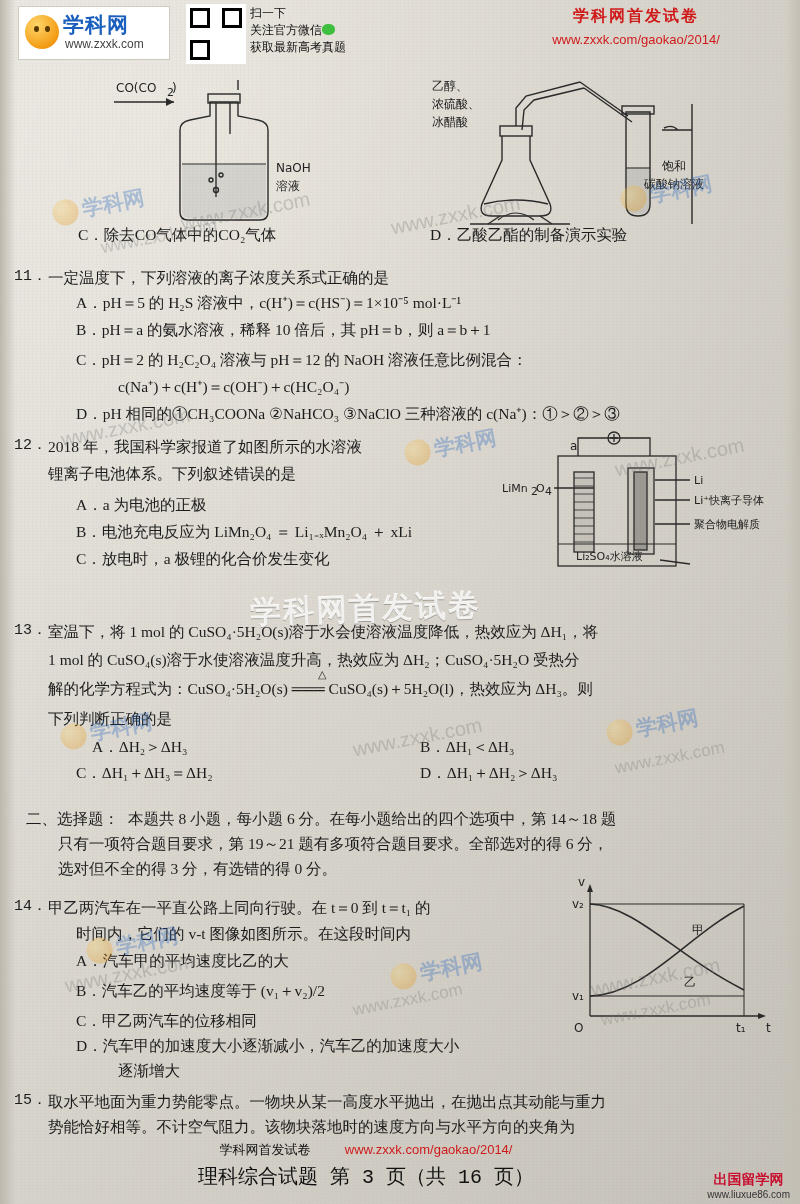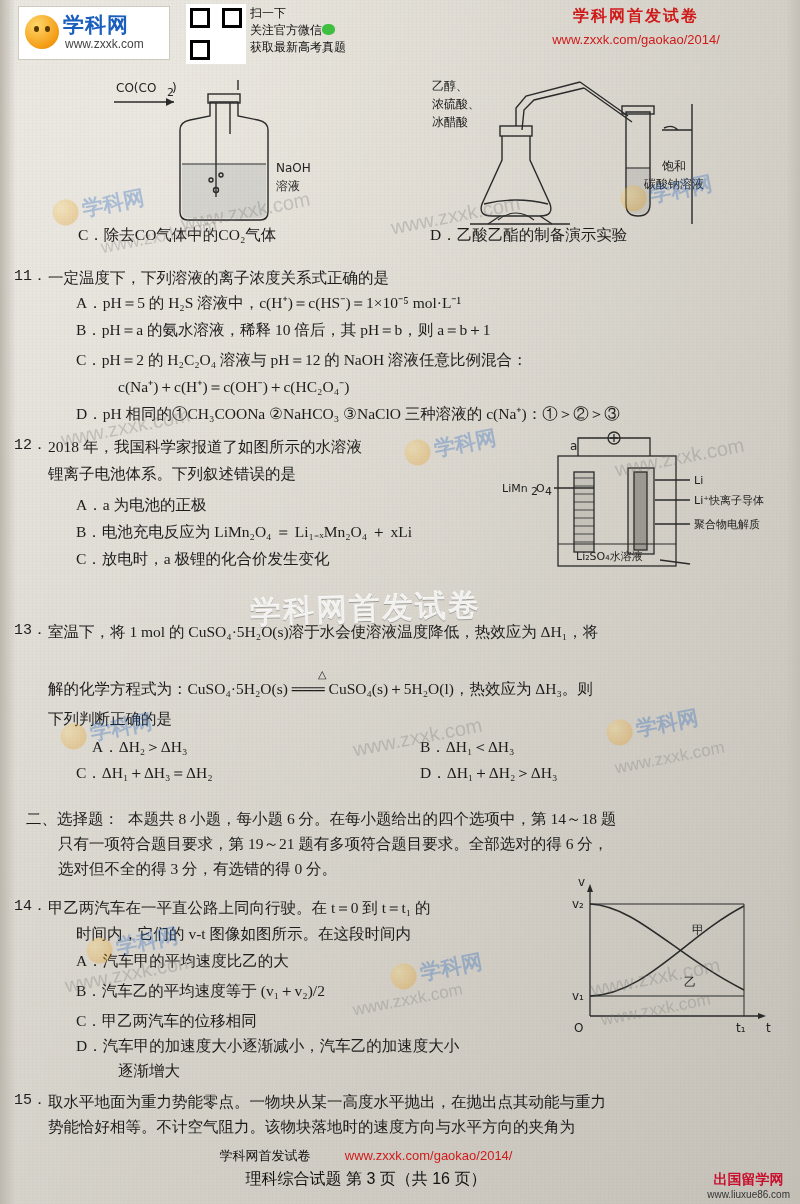--- a/index.html
+++ b/index.html
@@ -68,21 +68,21 @@
   
   svg{display:block;}
   .fig{position:absolute;}
   .figlbl{font-family:"DejaVu Sans", sans-serif;font-size:12px;fill:#222;}
   .figlbl-s{font-family:"DejaVu Sans", sans-serif;font-size:11px;fill:#222;}
 
   
   .footer{position:absolute;left:0;bottom:14px;width:732px;text-align:center;}
   .f1{font-family:"DejaVu Sans", sans-serif;font-size:13px;color:#111;}
   .f1 .red{color:#cf1a1a;font-family:"Liberation Sans", sans-serif;}
-  .f2{font-family:Liberation Sans, sans-serif;font-size:16px;color:#111;margin-top:4px;}
+  .f2{font-family:Liberation Mono, monospace;font-size:20px;color:#111;margin-top:4px;}
   .corner-logo{position:absolute;right:10px;bottom:4px;text-align:center;}
   .corner-logo .t{font-family:"DejaVu Sans", sans-serif;font-size:14px;font-weight:bold;color:#c8102e;}
   .corner-logo .u{font-family:"Liberation Sans", sans-serif;font-size:10px;color:#333;}
 </style>
 </head>
 <body>
 
 <div class="page">
   <div class="paper-noise"></div>
   <div class="edge-left"></div>
@@ -234,20 +234,21 @@
       <text class="figlbl-s" x="45" y="67">4</text>
       <text class="figlbl-s" x="194" y="56">Li</text>
       <text class="figlbl-s" x="194" y="76">Li⁺快离子导体</text>
       <text class="figlbl-s" x="194" y="100">聚合物电解质</text>
       <text class="figlbl-s" x="76" y="132">Li₂SO₄水溶液</text>
     </svg>
   </div>
 
   <div class="num" style="left:14px;top:620px;">13．</div>
   <div class="q" style="left:48px;top:619px;width:730px;">室温下，将 1 mol 的 CuSO₄·5H₂O(s)溶于水会使溶液温度降低，热效应为 ΔH₁，将</div>
+  <div class="q" style="left:48px;top:647px;width:730px;">1 mol 的 CuSO₄(s)溶于水使溶液温度升高，热效应为 ΔH₂；CuSO₄·5H₂O 受热分</div>
   <div class="q" style="left:48px;top:676px;width:730px;">解的化学方程式为：CuSO₄·5H₂O(s) ═══ CuSO₄(s)＋5H₂O(l)，热效应为 ΔH₃。则</div>
   <div class="q" style="left:318px;top:662px;font-size:11px;">△</div>
   <div class="q" style="left:48px;top:706px;width:730px;">下列判断正确的是</div>
   <div class="q" style="left:92px;top:734px;">A．ΔH₂＞ΔH₃</div>
   <div class="q" style="left:420px;top:734px;">B．ΔH₁＜ΔH₃</div>
   <div class="q" style="left:76px;top:760px;">C．ΔH₁＋ΔH₃＝ΔH₂</div>
   <div class="q" style="left:420px;top:760px;">D．ΔH₁＋ΔH₂＞ΔH₃</div>
 
   <div class="q" style="left:26px;top:806px;font-family:Liberation Serif, serif;">二、选择题：</div>
   <div class="q" style="left:128px;top:806px;width:650px;">本题共 8 小题，每小题 6 分。在每小题给出的四个选项中，第 14～18 题</div>

